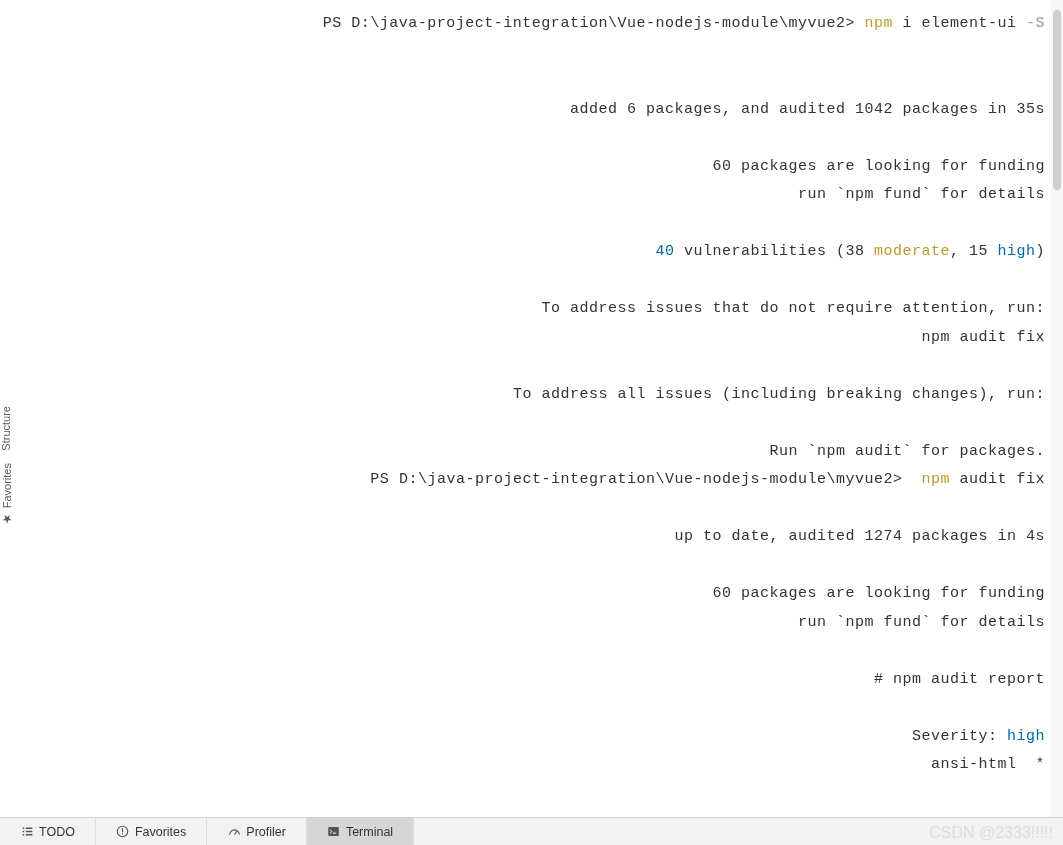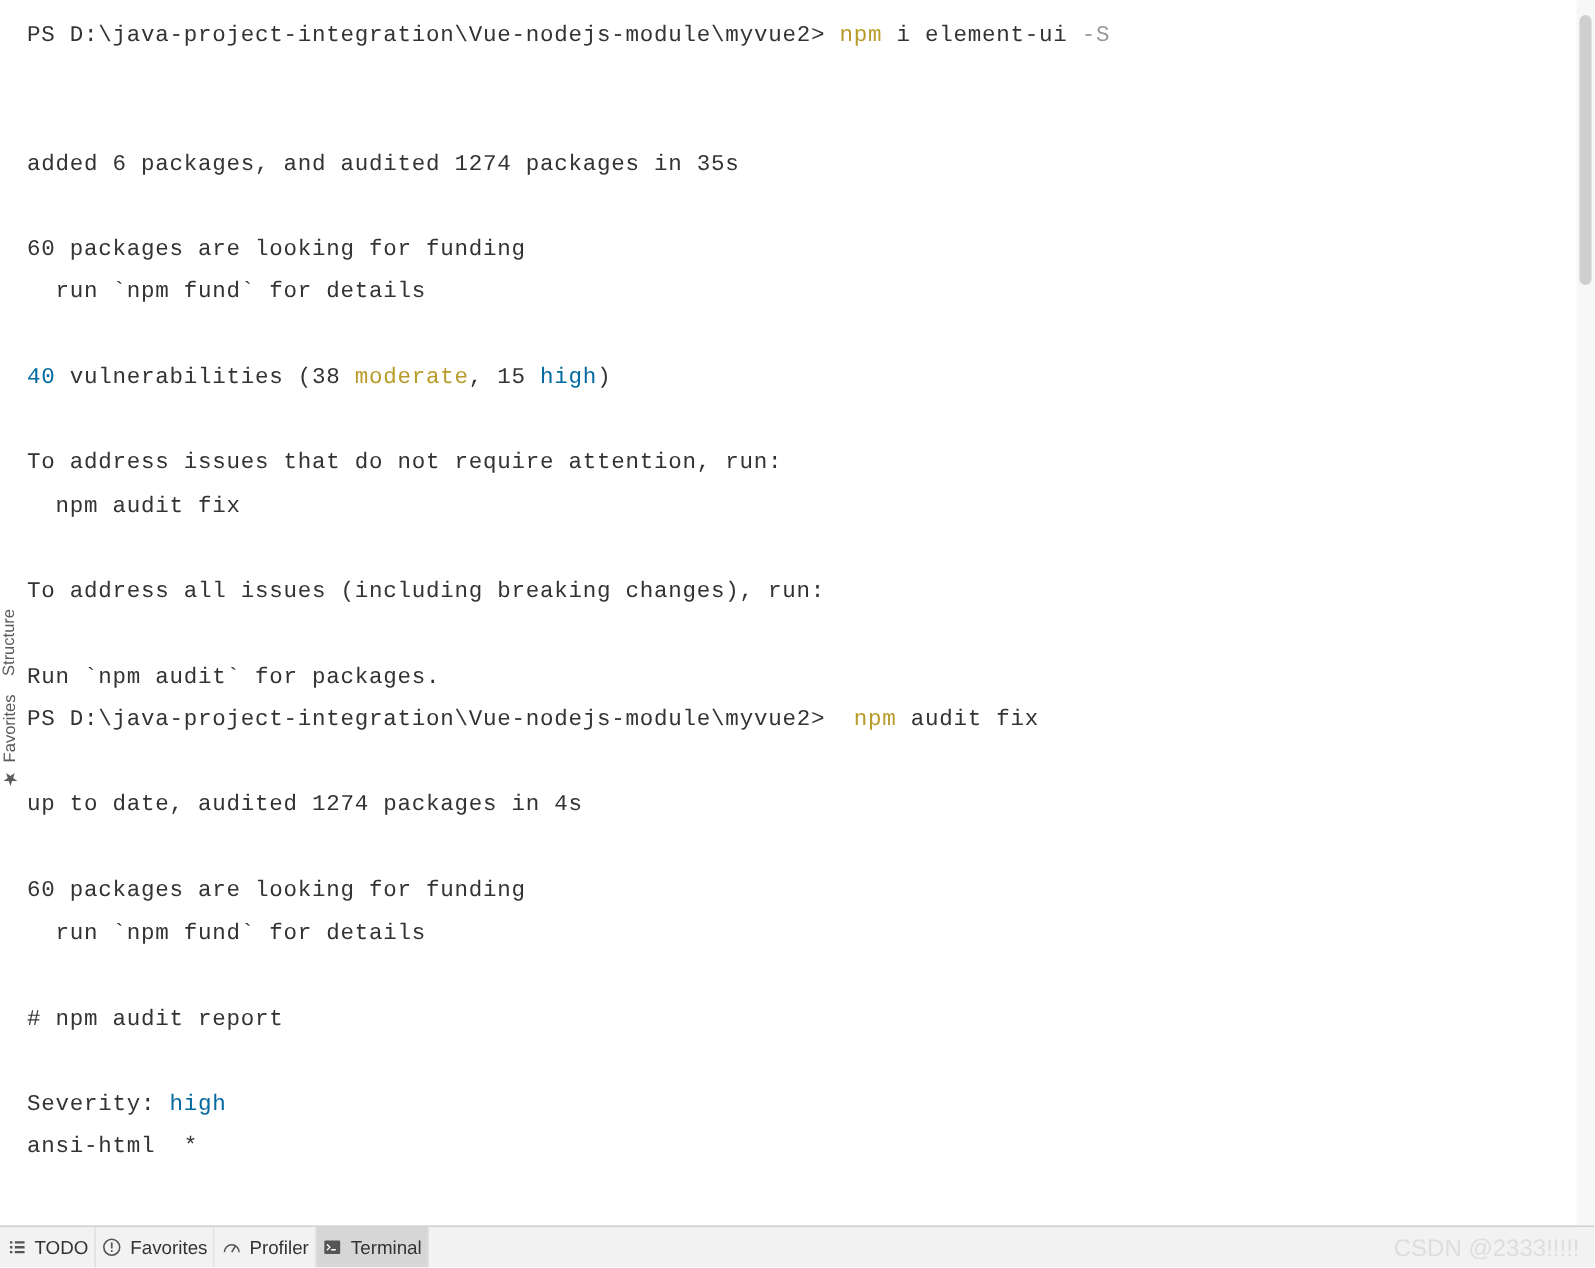--- a/index.html
+++ b/index.html
@@ -11,20 +11,21 @@
       background: #fff;
       width: 1063px;
       height: 845px;
       position: relative;
       overflow: hidden;
     }
     .terminal-area {
       padding: 10px 18px;
       line-height: 1.9;
       letter-spacing: 0.5px;
+      text-align: right;
     }
     .line { white-space: pre; }
     .yellow { color: #b89b2a; }
     .gray { color: #999; }
     .red { color: #0369a1; }
     .sidebar-left {
       position: absolute;
       left: 0;
       top: 400px;
       bottom: 30px;
@@ -53,21 +54,21 @@
       display: flex;
       align-items: stretch;
       font-family: "Segoe UI", Arial, sans-serif;
       font-size: 12.5px;
       color: #333;
     }
     .tab {
       display: flex;
       align-items: center;
       gap: 5px;
-      padding: 0 4px;
+      padding: 0 20px;
       border-right: 1px solid #e0e0e0;
       background: #f2f2f2;
       cursor: pointer;
     }
     .tab.active {
       background: #d6d6d6;
     }
     .tab .icon {
       display: inline-flex;
       width: 14px;
@@ -103,21 +104,21 @@
       border-radius: 4px;
     }
   </style>
 </head>
 <body>
 
 <div class="terminal-area">
   <div class="line"><span>PS </span><span>D:\java-project-integration\Vue-nodejs-module\myvue2&gt; </span><span class="yellow">npm</span><span> i element-ui </span><span class="gray">-S</span></div>
   <div class="line">&nbsp;</div>
   <div class="line">&nbsp;</div>
-  <div class="line">added 6 packages, and audited 1274 packages in 35s</div>
+  <div class="line">added 6 packages, and audited 1042 packages in 35s</div>
   <div class="line">&nbsp;</div>
   <div class="line">60 packages are looking for funding</div>
   <div class="line">  run `npm fund` for details</div>
   <div class="line">&nbsp;</div>
   <div class="line"><span class="red">40</span><span> vulnerabilities (38 </span><span class="yellow">moderate</span><span>, 15 </span><span class="red">high</span><span>)</span></div>
   <div class="line">&nbsp;</div>
   <div class="line">To address issues that do not require attention, run:</div>
   <div class="line">  npm audit fix</div>
   <div class="line">&nbsp;</div>
   <div class="line">To address all issues (including breaking changes), run:</div>

